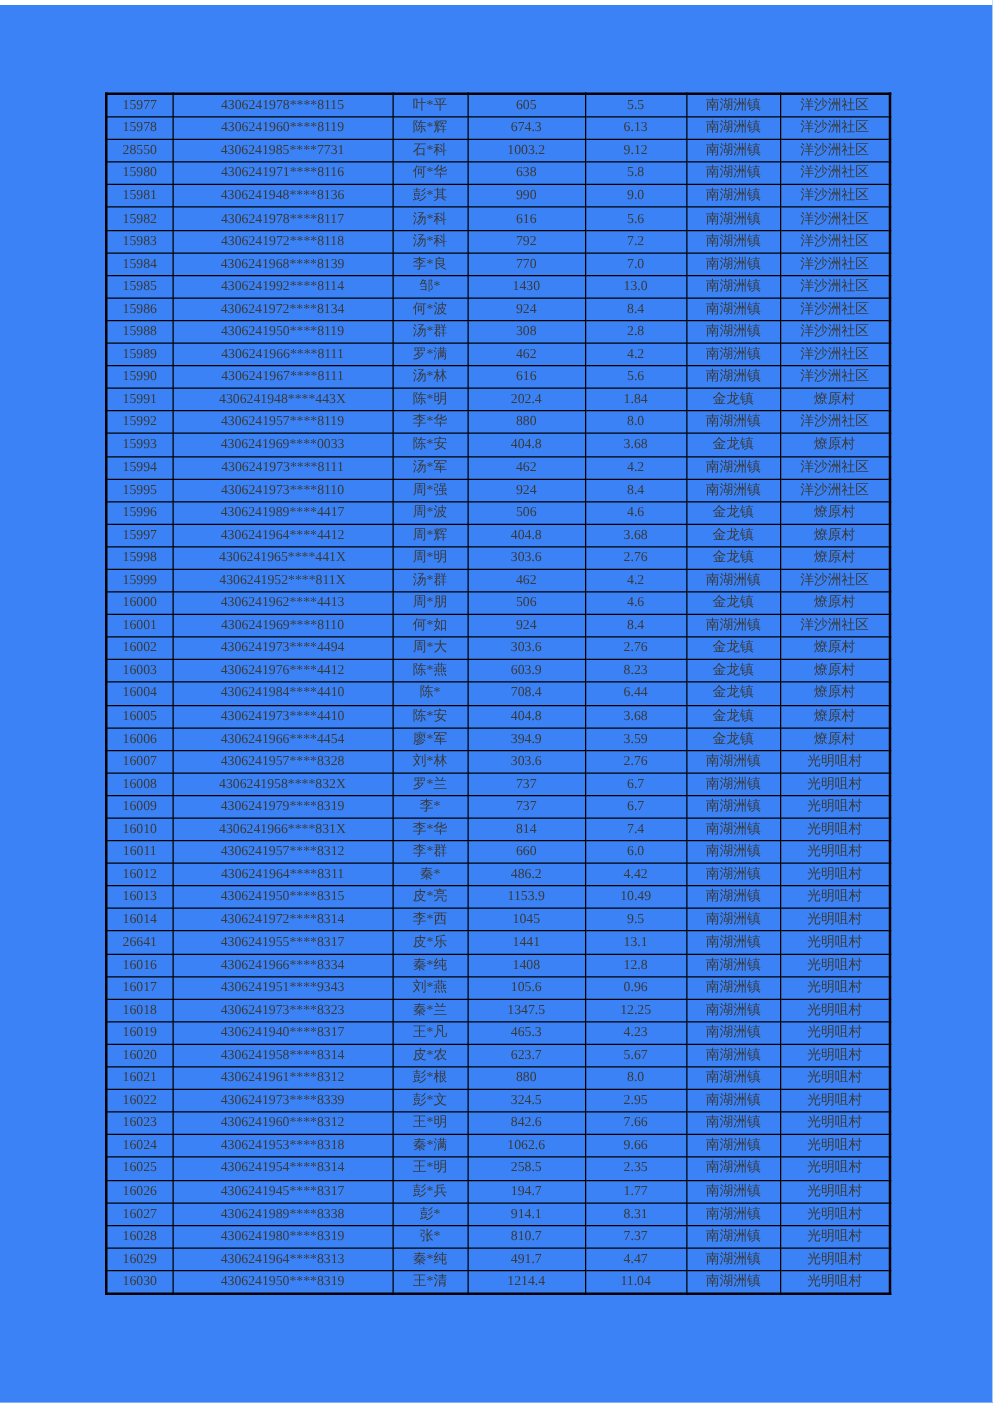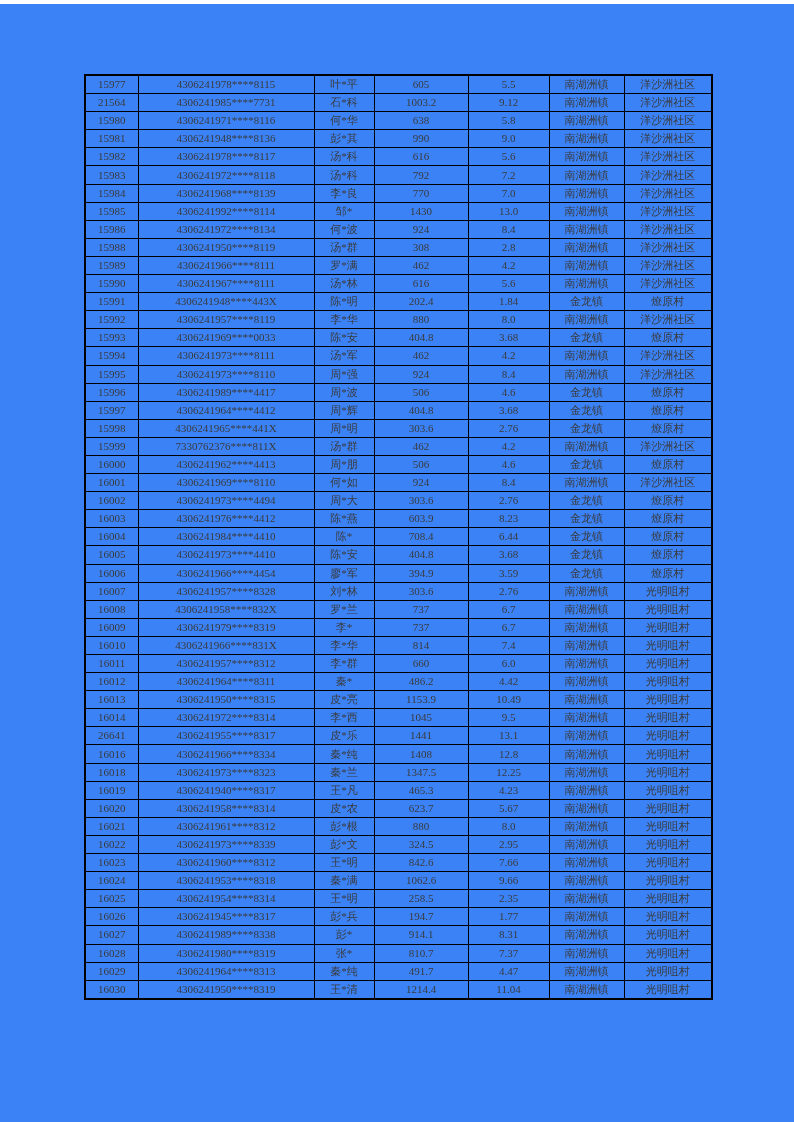--- a/index.html
+++ b/index.html
@@ -68,21 +68,30 @@
         <tr>
           <td>15977</td>
           <td>4306241978****8115</td>
           <td>叶*平</td>
           <td>605</td>
           <td>5.5</td>
           <td>南湖洲镇</td>
           <td>洋沙洲社区</td>
         </tr>
         <tr>
-          <td>21564</td>
+          <td>15978</td>
+          <td>4306241960****8119</td>
+          <td>陈*辉</td>
+          <td>674.3</td>
+          <td>6.13</td>
+          <td>南湖洲镇</td>
+          <td>洋沙洲社区</td>
+        </tr>
+        <tr>
+          <td>28550</td>
           <td>4306241985****7731</td>
           <td>石*科</td>
           <td>1003.2</td>
           <td>9.12</td>
           <td>南湖洲镇</td>
           <td>洋沙洲社区</td>
         </tr>
         <tr>
           <td>15980</td>
           <td>4306241971****8116</td>
@@ -240,21 +249,21 @@
           <td>15998</td>
           <td>4306241965****441X</td>
           <td>周*明</td>
           <td>303.6</td>
           <td>2.76</td>
           <td>金龙镇</td>
           <td>燎原村</td>
         </tr>
         <tr>
           <td>15999</td>
-          <td>7330762376****811X</td>
+          <td>4306241952****811X</td>
           <td>汤*群</td>
           <td>462</td>
           <td>4.2</td>
           <td>南湖洲镇</td>
           <td>洋沙洲社区</td>
         </tr>
         <tr>
           <td>16000</td>
           <td>4306241962****4413</td>
           <td>周*朋</td>
@@ -401,20 +410,29 @@
         <tr>
           <td>16016</td>
           <td>4306241966****8334</td>
           <td>秦*纯</td>
           <td>1408</td>
           <td>12.8</td>
           <td>南湖洲镇</td>
           <td>光明咀村</td>
         </tr>
         <tr>
+          <td>16017</td>
+          <td>4306241951****9343</td>
+          <td>刘*燕</td>
+          <td>105.6</td>
+          <td>0.96</td>
+          <td>南湖洲镇</td>
+          <td>光明咀村</td>
+        </tr>
+        <tr>
           <td>16018</td>
           <td>4306241973****8323</td>
           <td>秦*兰</td>
           <td>1347.5</td>
           <td>12.25</td>
           <td>南湖洲镇</td>
           <td>光明咀村</td>
         </tr>
         <tr>
           <td>16019</td>

